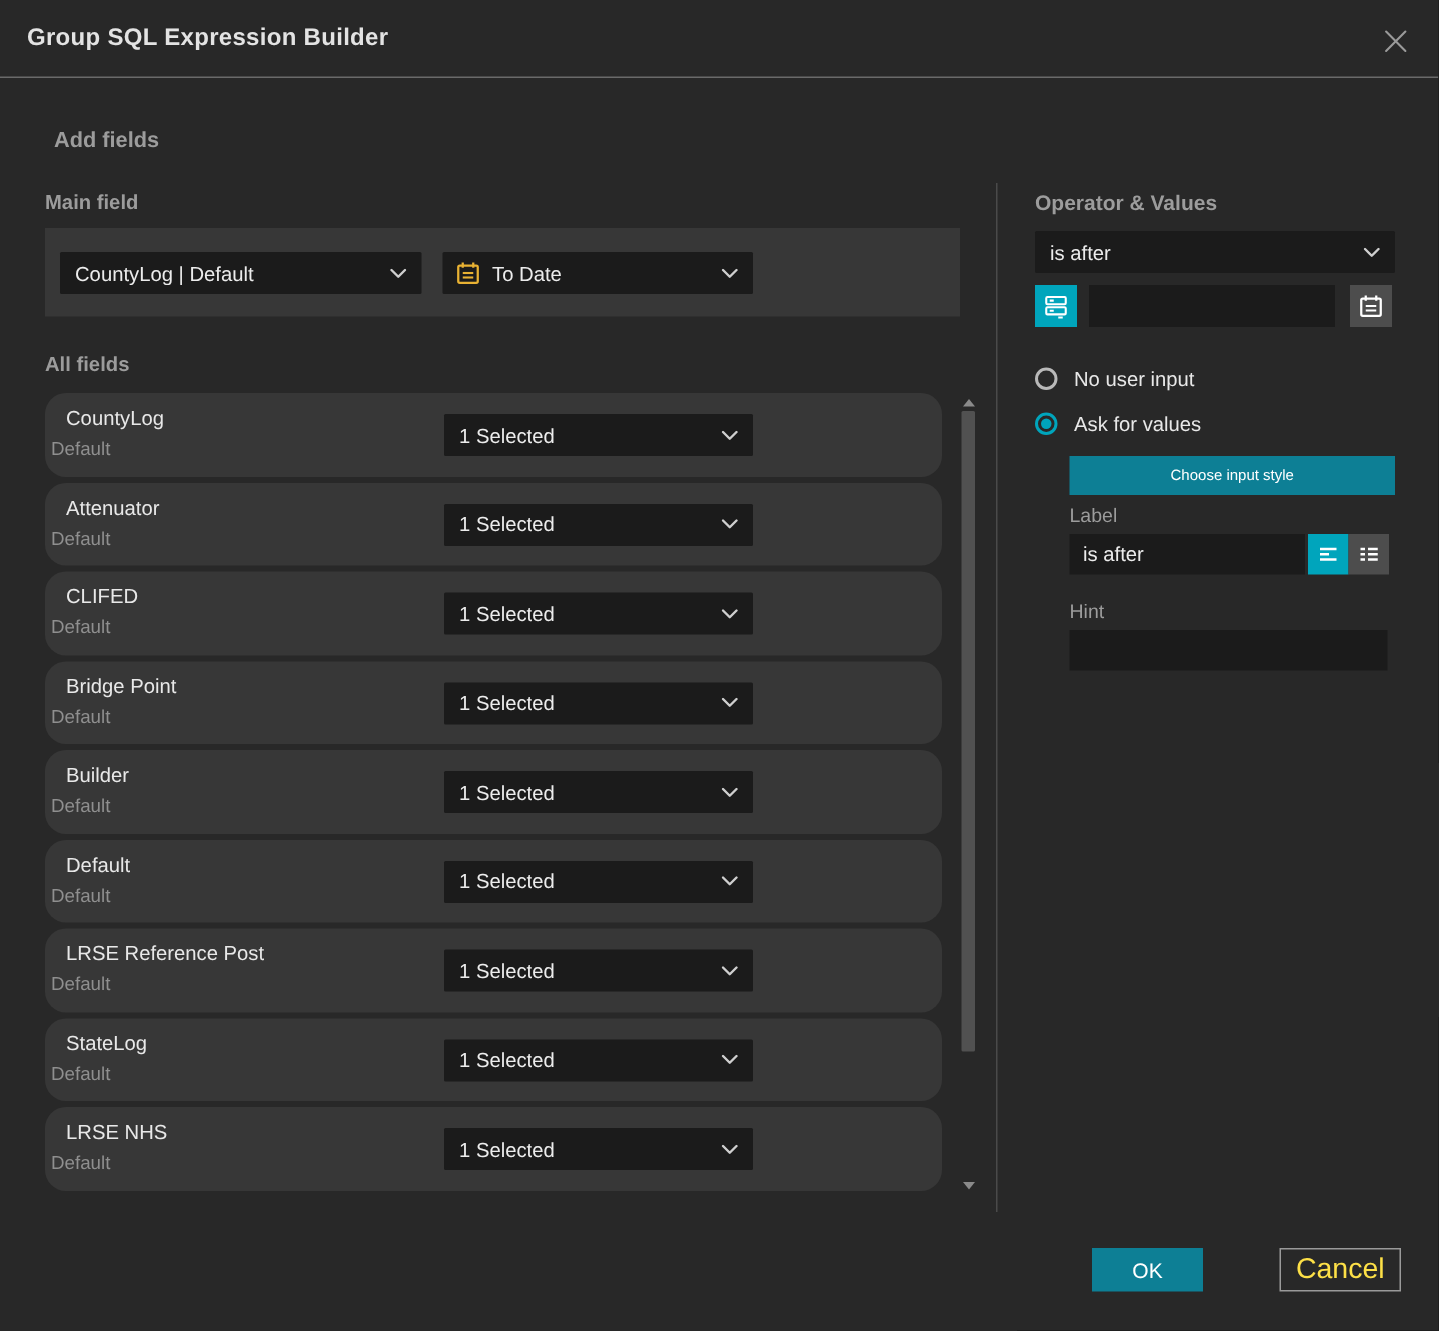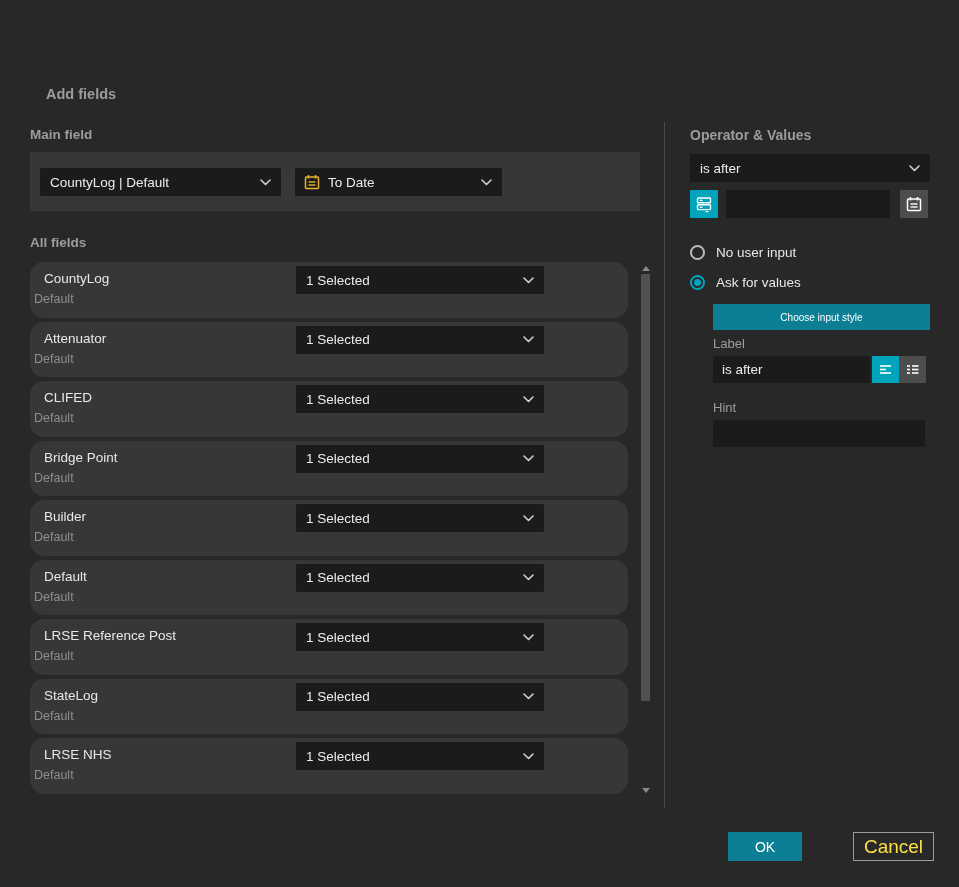--- a/index.html
+++ b/index.html
@@ -36,21 +36,21 @@
   .main-card{position:absolute;left:30px;top:152px;width:610px;height:59px;background:var(--card);}
   .dd-mainfield{position:absolute;left:10px;top:16px;width:241px;}
   .dd-todate{position:absolute;left:265px;top:16px;width:207px;}
   .dd-todate .cal{margin-left:9px;margin-right:8px;display:flex;color:var(--gold);}
 
   
   .fields-list{position:absolute;left:30px;top:262px;width:598px;display:flex;flex-direction:column;gap:4px;}
   .field-row{position:relative;height:55.5px;background:var(--card);border-radius:14px;}
   .field-name{position:absolute;left:14px;top:9px;font-size:13.5px;color:#e8e8e8;}
   .field-type{position:absolute;left:4px;top:30px;font-size:12.5px;color:var(--sub);}
-  .field-dd{position:absolute;left:266px;top:4px;width:248px;}
+  .field-dd{position:absolute;left:266px;top:14px;width:206px;}
 
   
   .scrollbar{position:absolute;left:640px;top:262px;width:11px;height:536px;}
   .sb-up{position:absolute;left:2px;top:4px;width:0;height:0;border-left:4px solid transparent;border-right:4px solid transparent;border-bottom:5px solid #8a8a8a;cursor:pointer;}
   .sb-thumb{position:absolute;left:1px;top:12px;width:9px;height:427px;background:#515151;border-radius:1px;cursor:pointer;}
   .sb-down{position:absolute;left:2px;top:526px;width:0;height:0;border-left:4px solid transparent;border-right:4px solid transparent;border-top:5px solid #8a8a8a;cursor:pointer;}
 
   
   .vdivider{position:absolute;left:664px;top:122px;width:1px;height:686px;background:#4a4a4a;}
   .dd-operator{position:absolute;left:690px;top:154px;width:240px;}
@@ -112,22 +112,30 @@
       <line x1="7" y1="11" x2="13.5" y2="11" stroke="currentColor" stroke-width="1.6"></line>
     </g>
     <g id="i-x">
         <path d="M1 1 L13 13 M13 1 L1 13" stroke="currentColor" stroke-width="1.3" stroke-linecap="round"></path>
       </g>
   </defs>
 </svg>
 
 <div class="dialog">
 
-
-  <div class="section-heading" style="left:46px;top:86px;">Add fields</div>
+  <div class="titlebar">
+    <span class="title">Group SQL Expression Builder</span>
+    <span class="close-btn">
+      <svg width="15" height="15" viewBox="0 0 14 14">
+          <use href="#i-x"></use>
+        </svg>
+    </span>
+  </div>
+
+  <div class="section-heading" style="left:36px;top:86px;">Add fields</div>
 
   <div class="sub-heading" style="left:30px;top:127px;">Main field</div>
   <div class="main-card">
     <div class="dropdown dd-todate">
       <span class="cal">
           <svg width="16" height="16" viewBox="0 0 16 16">
             <use href="#i-cal"></use>
           </svg>
         </span>
       <span class="dd-label" style="margin-left:0;">To Date</span>

